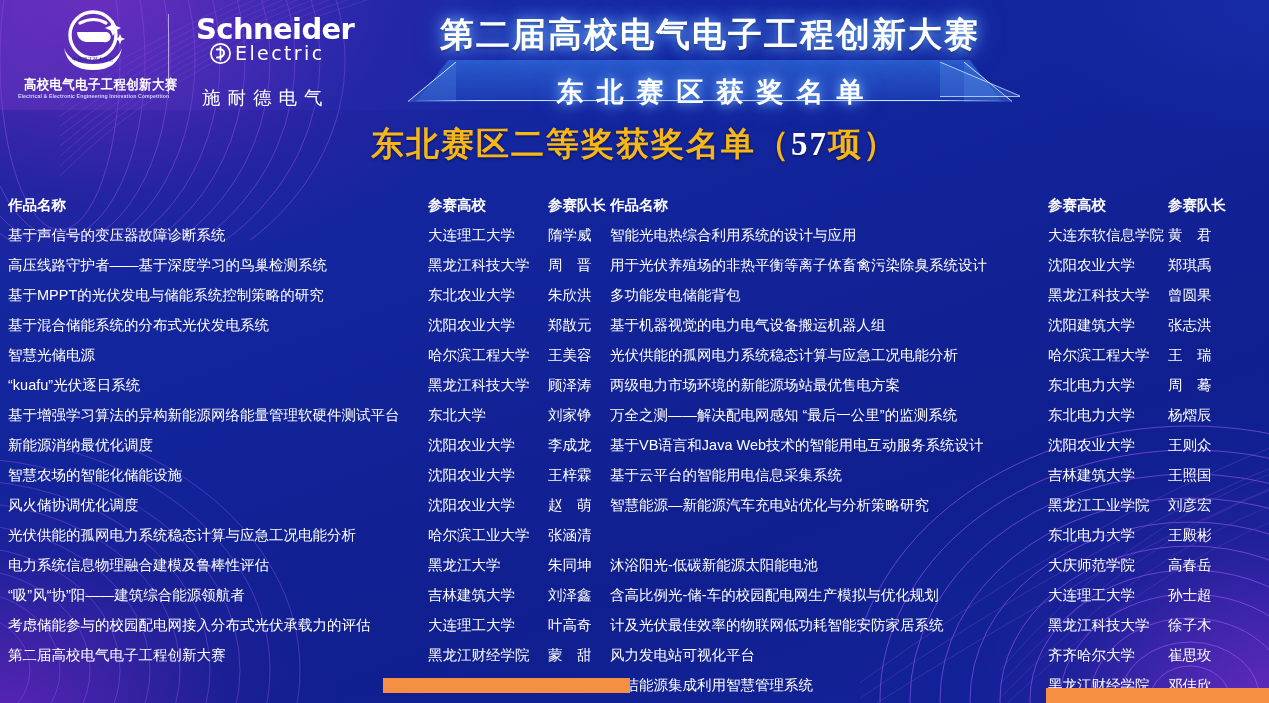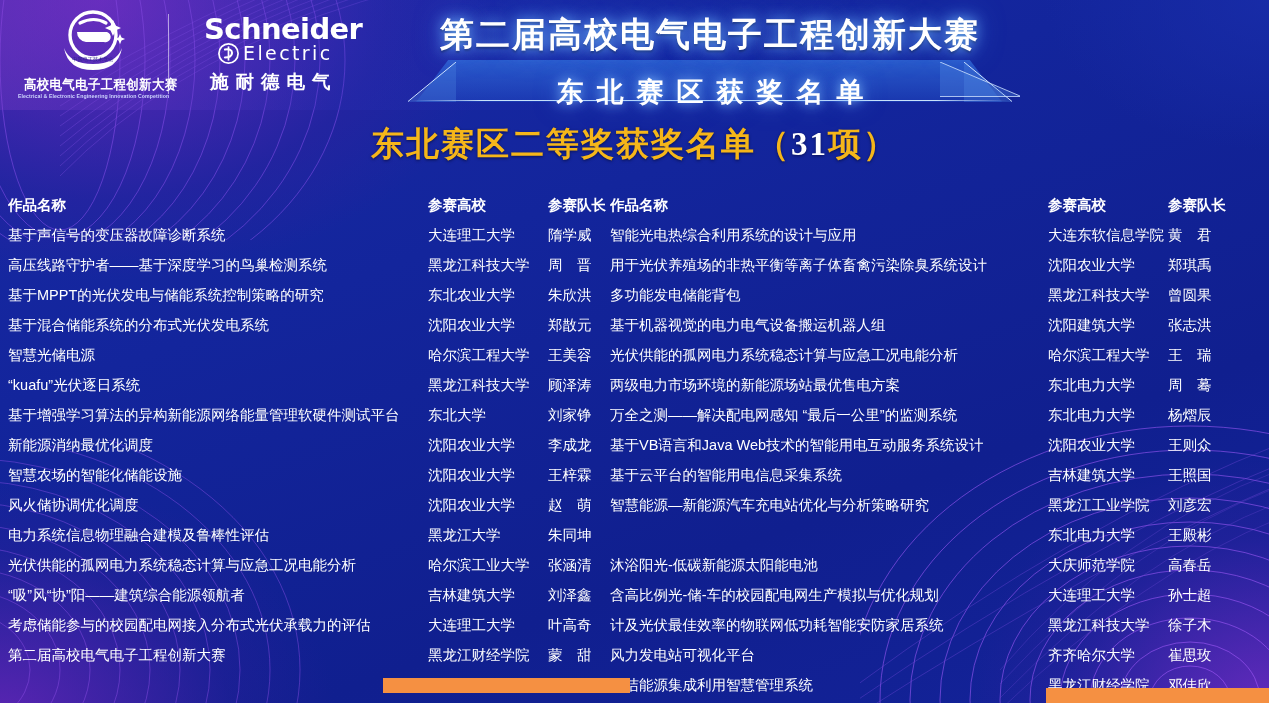--- a/index.html
+++ b/index.html
@@ -34,29 +34,29 @@
     position:absolute;left:0;top:70px;width:150px;text-align:center;
     color:#fff;font-size:13.5px;font-weight:bold;letter-spacing:.4px;
     font-family:"Liberation Sans","DejaVu Sans",sans-serif;
     white-space:nowrap;transform:scaleX(.92);transform-origin:center;
   }
   .logo-en{
     position:absolute;left:0;top:87px;width:150px;text-align:center;
     color:#cfd6ff;font-size:5.2px;font-weight:bold;letter-spacing:.1px;white-space:nowrap;
   }
   .divider{position:absolute;left:168px;top:14px;width:1px;height:80px;background:rgba(255,255,255,.55);}
-  .se-wrap{position:absolute;left:204px;top:14px;width:200px;height:84px;}
+  .se-wrap{position:absolute;left:196px;top:14px;width:200px;height:84px;}
   .se-name{
     color:#fff;font-size:29px;font-weight:bold;letter-spacing:-.6px;
     font-family:"DejaVu Sans",sans-serif;line-height:30px;
   }
   .se-sub{display:flex;align-items:flex-end;gap:4px;margin-top:-2px;margin-left:14px;}
   .se-sub-txt{color:#fff;font-size:19px;letter-spacing:2.4px;font-family:"DejaVu Sans",sans-serif;}
   .se-cn{
-    color:#fff;font-size:18.5px;font-weight:bold;letter-spacing:7px;margin-top:5px;margin-left:6px;
+    color:#fff;font-size:18.5px;font-weight:normal;letter-spacing:7px;margin-top:21px;margin-left:6px;
     font-family:"Liberation Sans","DejaVu Sans",sans-serif;
   }
 
   .title-block{position:absolute;left:380px;top:8px;width:660px;height:100px;}
   .title-1{
     position:absolute;left:0;top:4px;width:660px;text-align:center;
     color:#ffffff;font-size:34px;font-weight:bold;letter-spacing:2px;
     font-family:"Liberation Sans","DejaVu Sans",sans-serif;
     text-shadow:0 0 14px rgba(120,190,255,.95),0 0 28px rgba(70,140,255,.65),0 2px 2px rgba(0,10,60,.6);
   }
@@ -256,21 +256,21 @@
     <div class="tri-accent">
       <svg width="80" height="36" viewBox="0 0 80 36">
         <polygon points="0,0 80,34 0,34" fill="rgba(90,150,235,.30)"></polygon>
         <line x1="0" y1="0" x2="80" y2="34" stroke="#cfe4ff" stroke-width="1" stroke-opacity=".8"></line>
         <line x1="0" y1="34.5" x2="80" y2="34.5" stroke="#cfe4ff" stroke-width="1" stroke-opacity=".8"></line>
       </svg>
     </div>
   </div>
 
   <div class="subtitle">
-    <span>东北赛区二等奖获奖名单（</span><span class="cnt">31</span><span>项）</span>
+    <span>东北赛区二等奖获奖名单（</span><span class="cnt">57</span><span>项）</span>
   </div>
 
   <div class="tbl left" id="tbl-left">
     <div class="row head">
       <span class="c-name">作品名称</span>
       <span class="c-school">参赛高校</span>
       <span class="c-captain">参赛队长</span>
     </div>
   <div class="row">
         <span class="c-name">基于声信号的变压器故障诊断系统</span>
@@ -316,28 +316,28 @@
         <span class="c-name">智慧农场的智能化储能设施</span>
         <span class="c-school">沈阳农业大学</span>
         <span class="c-captain">王梓霖</span>
       </div>
       <div class="row">
         <span class="c-name">风火储协调优化调度</span>
         <span class="c-school">沈阳农业大学</span>
         <span class="c-captain">赵　萌</span>
       </div>
       <div class="row">
+        <span class="c-name">光伏供能的孤网电力系统稳态计算与应急工况电能分析</span>
+        <span class="c-school">哈尔滨工业大学</span>
+        <span class="c-captain">张涵清</span>
+      </div>
+      <div class="row">
         <span class="c-name">电力系统信息物理融合建模及鲁棒性评估</span>
         <span class="c-school">黑龙江大学</span>
         <span class="c-captain">朱同坤</span>
-      </div>
-      <div class="row">
-        <span class="c-name">光伏供能的孤网电力系统稳态计算与应急工况电能分析</span>
-        <span class="c-school">哈尔滨工业大学</span>
-        <span class="c-captain">张涵清</span>
       </div>
       <div class="row">
         <span class="c-name">“吸”风“协”阳——建筑综合能源领航者</span>
         <span class="c-school">吉林建筑大学</span>
         <span class="c-captain">刘泽鑫</span>
       </div>
       <div class="row">
         <span class="c-name">考虑储能参与的校园配电网接入分布式光伏承载力的评估</span>
         <span class="c-school">大连理工大学</span>
         <span class="c-captain">叶高奇</span>

